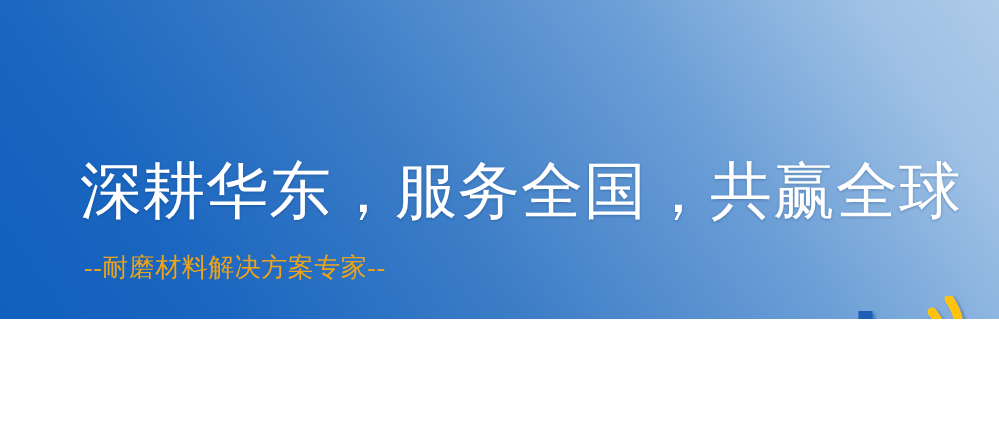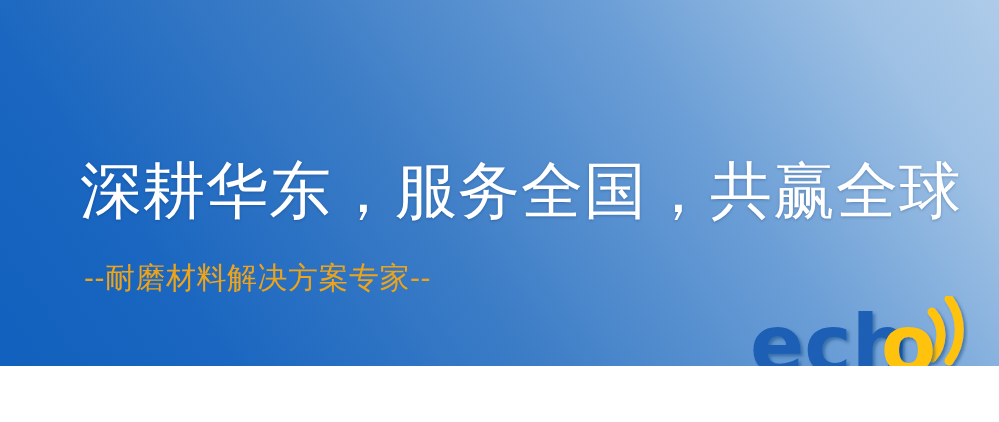--- a/index.html
+++ b/index.html
@@ -9,21 +9,21 @@
   body {
     width: 999px;
     height: 422px;
     overflow: hidden;
     font-family: "Liberation Sans", sans-serif;
   }
 
   .banner {
     position: relative;
     width: 999px;
-    height: 366px;
+    height: 319px;
     overflow: hidden;
     
     background: linear-gradient(55deg,
         #1060bd 0%,
         #1a66c0 18%,
         #3b7cc6 42%,
         #6b9ed6 68%,
         #9dc0e4 88%,
         #aecbe9 100%);
   }
@@ -40,24 +40,24 @@
     font-weight: 400;
     letter-spacing: 1px;
     white-space: nowrap;
     text-shadow: 0 1px 3px rgba(0, 40, 90, 0.30);
   }
 
   
   .subtitle {
     position: absolute;
     left: 84px;
-    top: 262px;
+    top: 252px;
     color: #eda31a;
-    font-family: Liberation Sans, sans-serif;
-    font-size: 30px;
+    font-family: Liberation Serif, serif;
+    font-size: 26px;
     line-height: 32px;
     font-weight: 400;
     letter-spacing: 0.5px;
     white-space: nowrap;
   }
 
   
   .logo {
     position: absolute;
     left: 744px;

